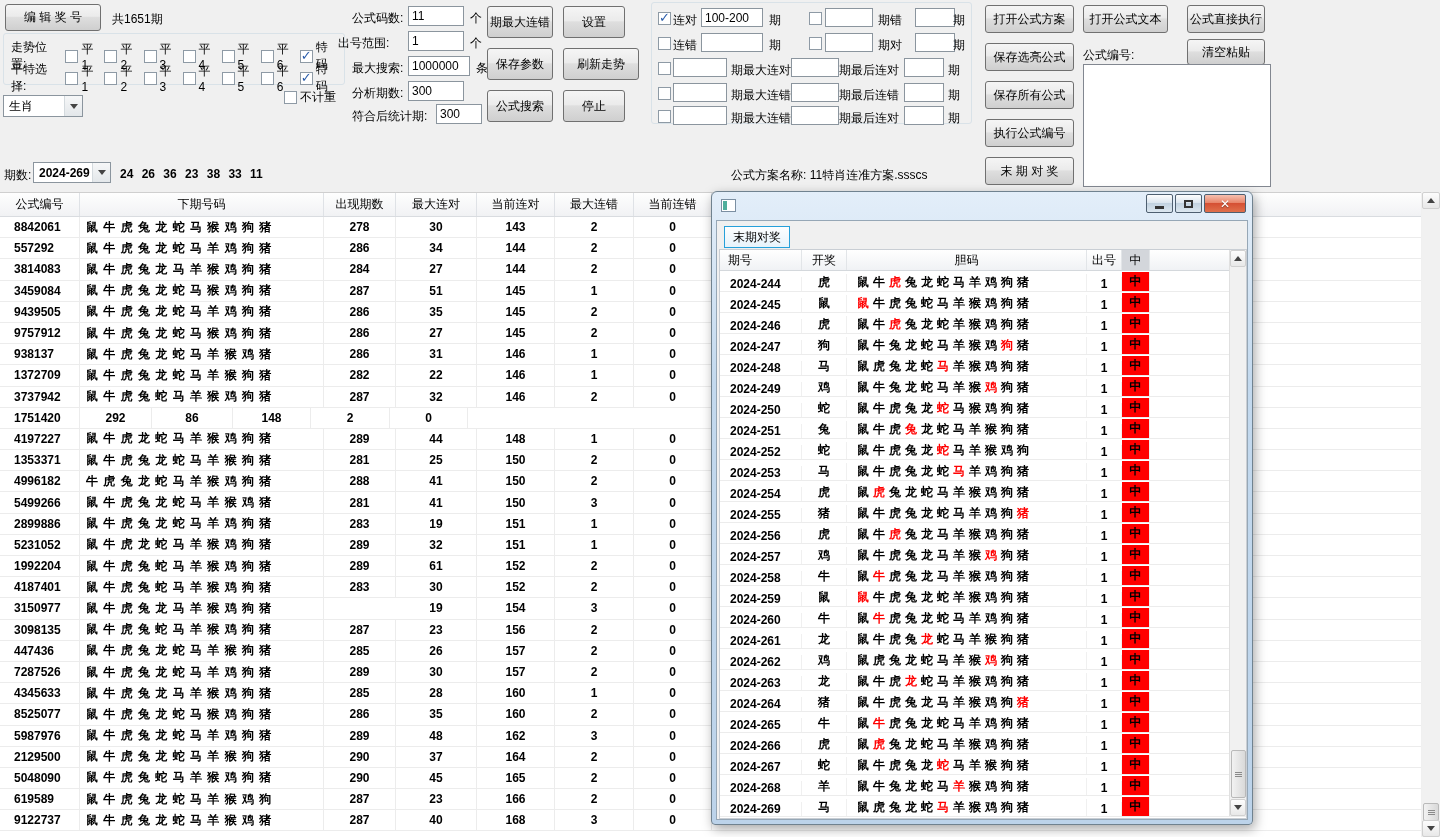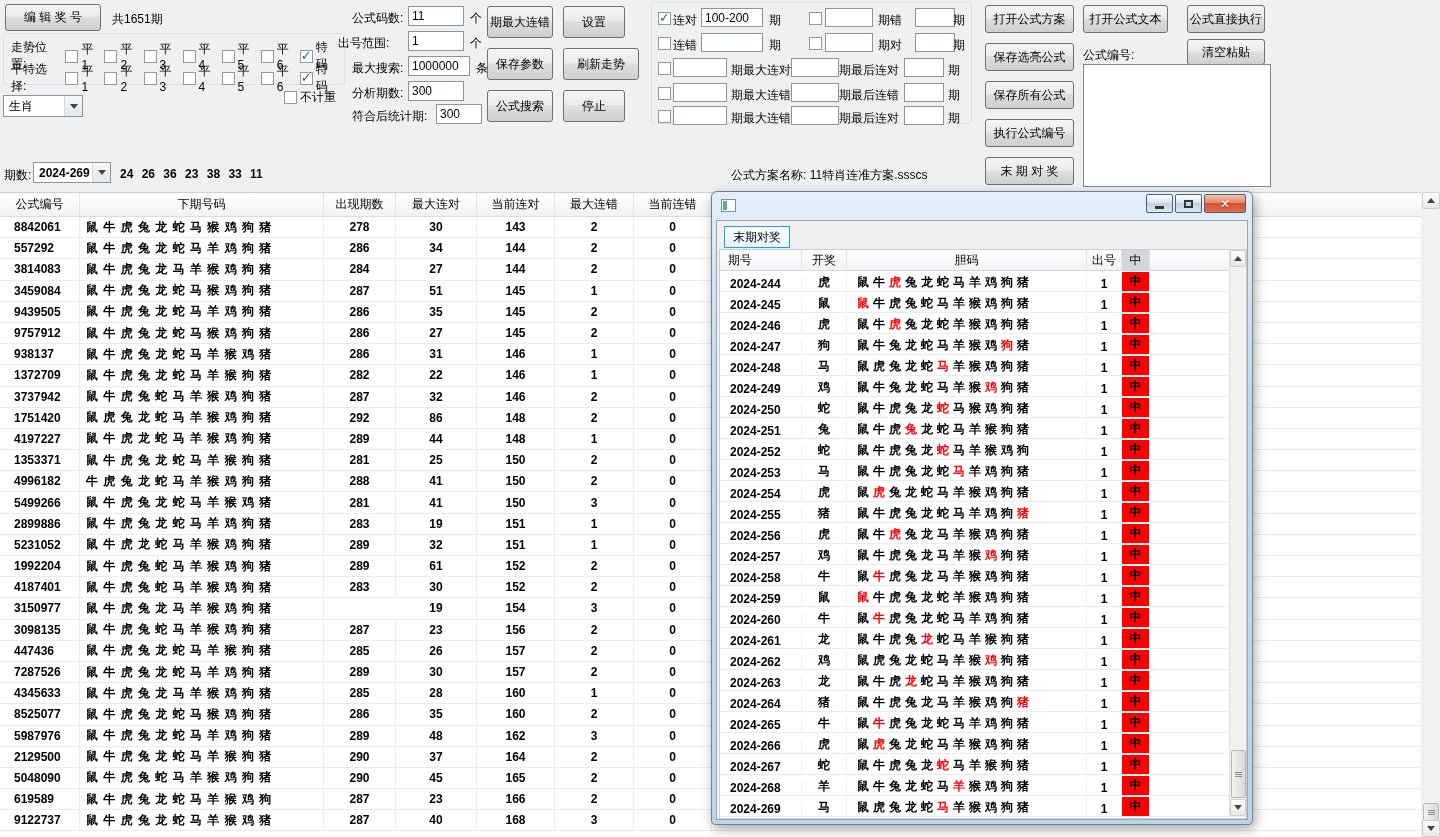--- a/index.html
+++ b/index.html
@@ -354,21 +354,20 @@
           <div class="mt-cell" style="width: 244px; padding-left: 6px; letter-spacing: 1px;">鼠 牛 虎 兔 蛇 马 羊 猴 鸡 狗 猪</div>
           <div class="mt-cell num" style="width: 72px;">287</div>
           <div class="mt-cell num" style="width: 81px;">32</div>
           <div class="mt-cell num" style="width: 78px;">146</div>
           <div class="mt-cell num" style="width: 79px;">2</div>
           <div class="mt-cell num" style="width: 78px;">0</div>
           <div class="mt-cell" style="width: 709px; border-right: none;"></div>
         </div>
         <div class="mt-row">
           <div class="mt-cell" style="width: 80px; padding-left: 14px;">1751420</div>
-          <div class="mt-cell" style="width: 244px; padding-left: 6px; letter-spacing: 1px;">鼠 虎 兔 龙 蛇 马 羊 猴 鸡 狗 猪</div>
           <div class="mt-cell num" style="width: 72px;">292</div>
           <div class="mt-cell num" style="width: 81px;">86</div>
           <div class="mt-cell num" style="width: 78px;">148</div>
           <div class="mt-cell num" style="width: 79px;">2</div>
           <div class="mt-cell num" style="width: 78px;">0</div>
           <div class="mt-cell" style="width: 709px; border-right: none;"></div>
         </div>
         <div class="mt-row">
           <div class="mt-cell" style="width: 80px; padding-left: 14px;">4197227</div>
           <div class="mt-cell" style="width: 244px; padding-left: 6px; letter-spacing: 1px;">鼠 牛 虎 龙 蛇 马 羊 猴 鸡 狗 猪</div>

